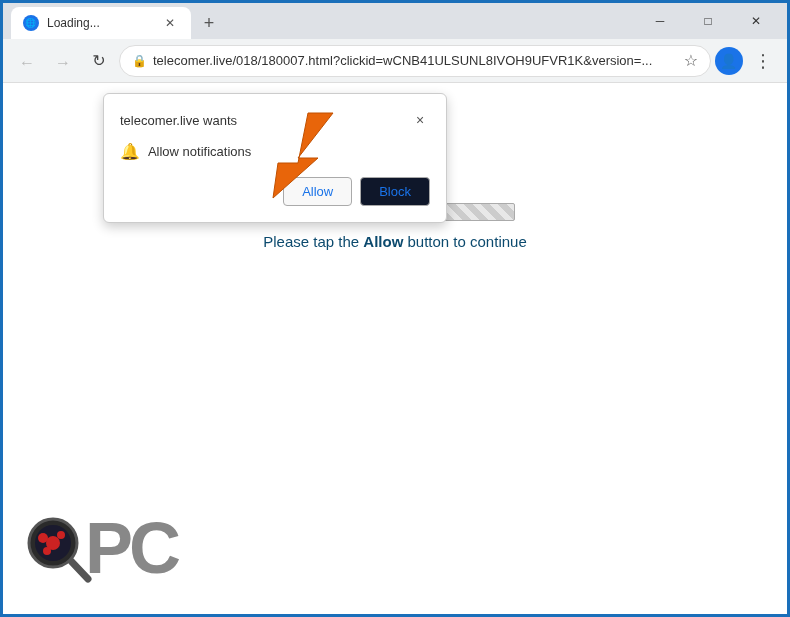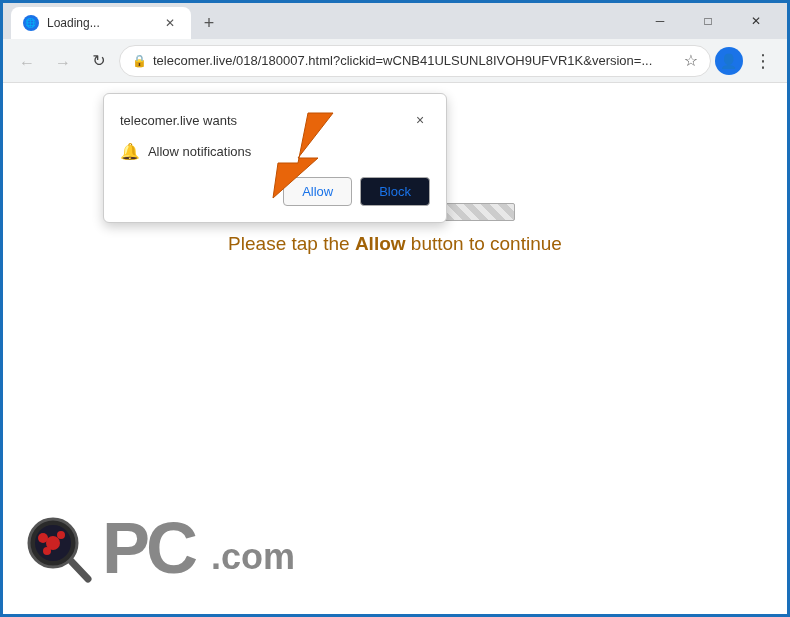--- a/index.html
+++ b/index.html
@@ -278,36 +278,36 @@
         #ccc,
         #ccc 6px,
         #e8e8e8 6px,
         #e8e8e8 12px
       );
       border: 1px solid #aaa;
       border-radius: 2px;
       margin-bottom: 12px;
     }
     .page-instruction {
-      font-size: 19px;
-      color: #a16207;
+      font-size: 15px;
+      color: #0c4a6e;
       text-align: center;
     }
     .page-instruction strong {
       font-weight: bold;
     }
 
     
     .logo-area {
       position: absolute;
       bottom: 30px;
       left: 20px;
       display: flex;
       align-items: center;
-      gap: 17px;
+      gap: 0;
     }
     .pcrisk-text-pc {
       font-size: 72px;
       font-weight: 900;
       color: #888;
       font-family: Arial, sans-serif;
       line-height: 1;
       letter-spacing: -4px;
       margin-left: -8px;
     }
@@ -400,16 +400,15 @@
       <circle cx="30" cy="30" r="24" fill="#2a2a2a" stroke="#555" stroke-width="3"></circle>
 
       <circle cx="30" cy="30" r="18" fill="#1a1a2e"></circle>
 
       <circle cx="30" cy="30" r="7" fill="#cc2222"></circle>
       <circle cx="20" cy="25" r="5" fill="#cc2222"></circle>
       <circle cx="38" cy="22" r="4" fill="#cc2222"></circle>
       <circle cx="24" cy="38" r="4" fill="#cc2222"></circle>
     </svg>
     <span class="pcrisk-text-pc">PC</span>
-    <span class="pcrisk-text-com">.com</span>
   </div>
 
 </div>
 
 </body></html>

